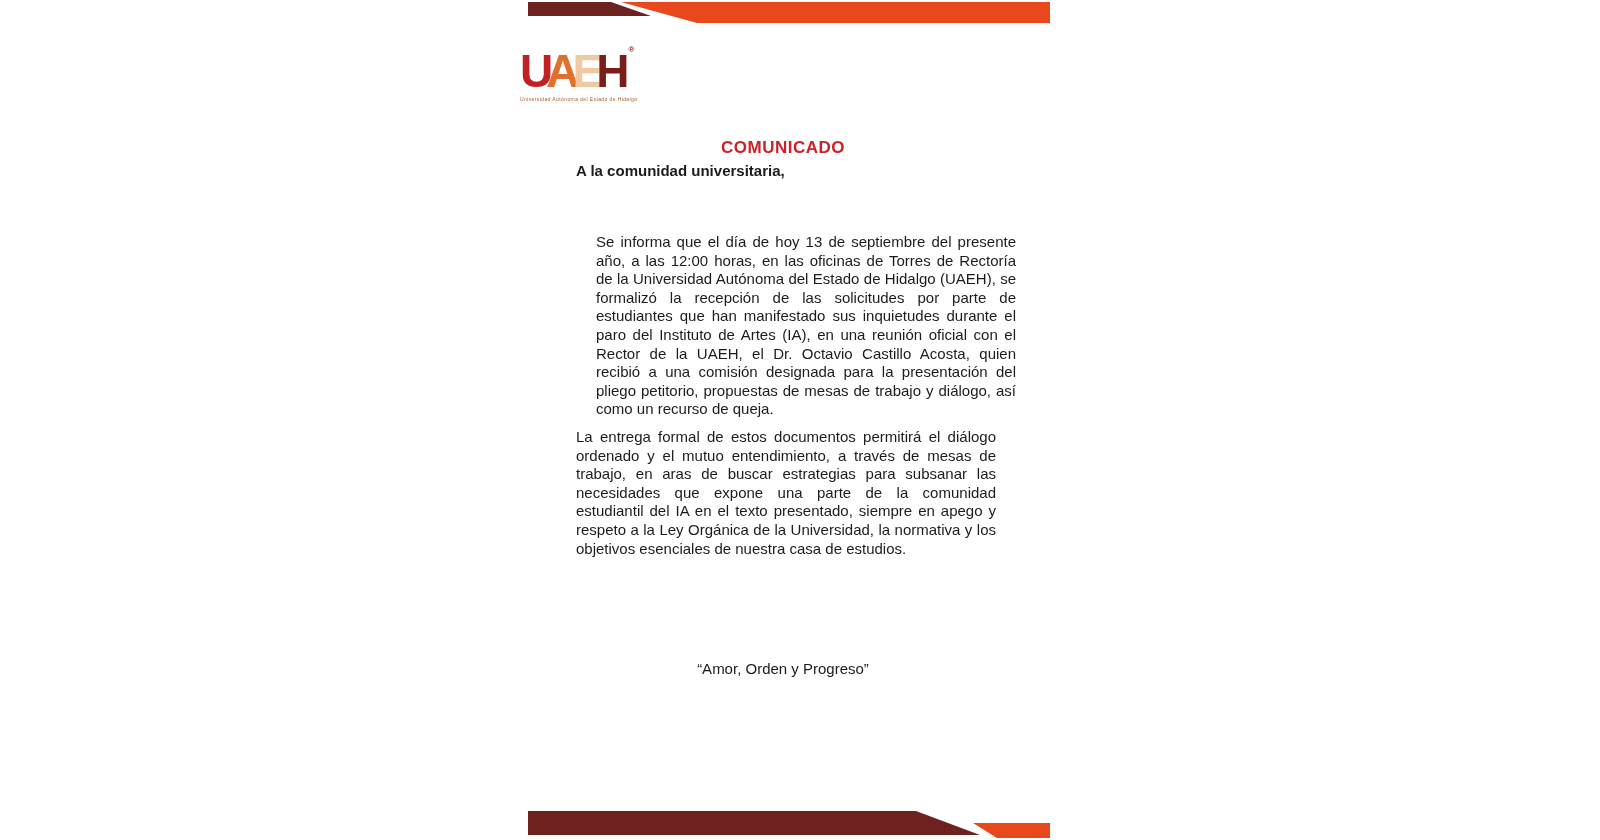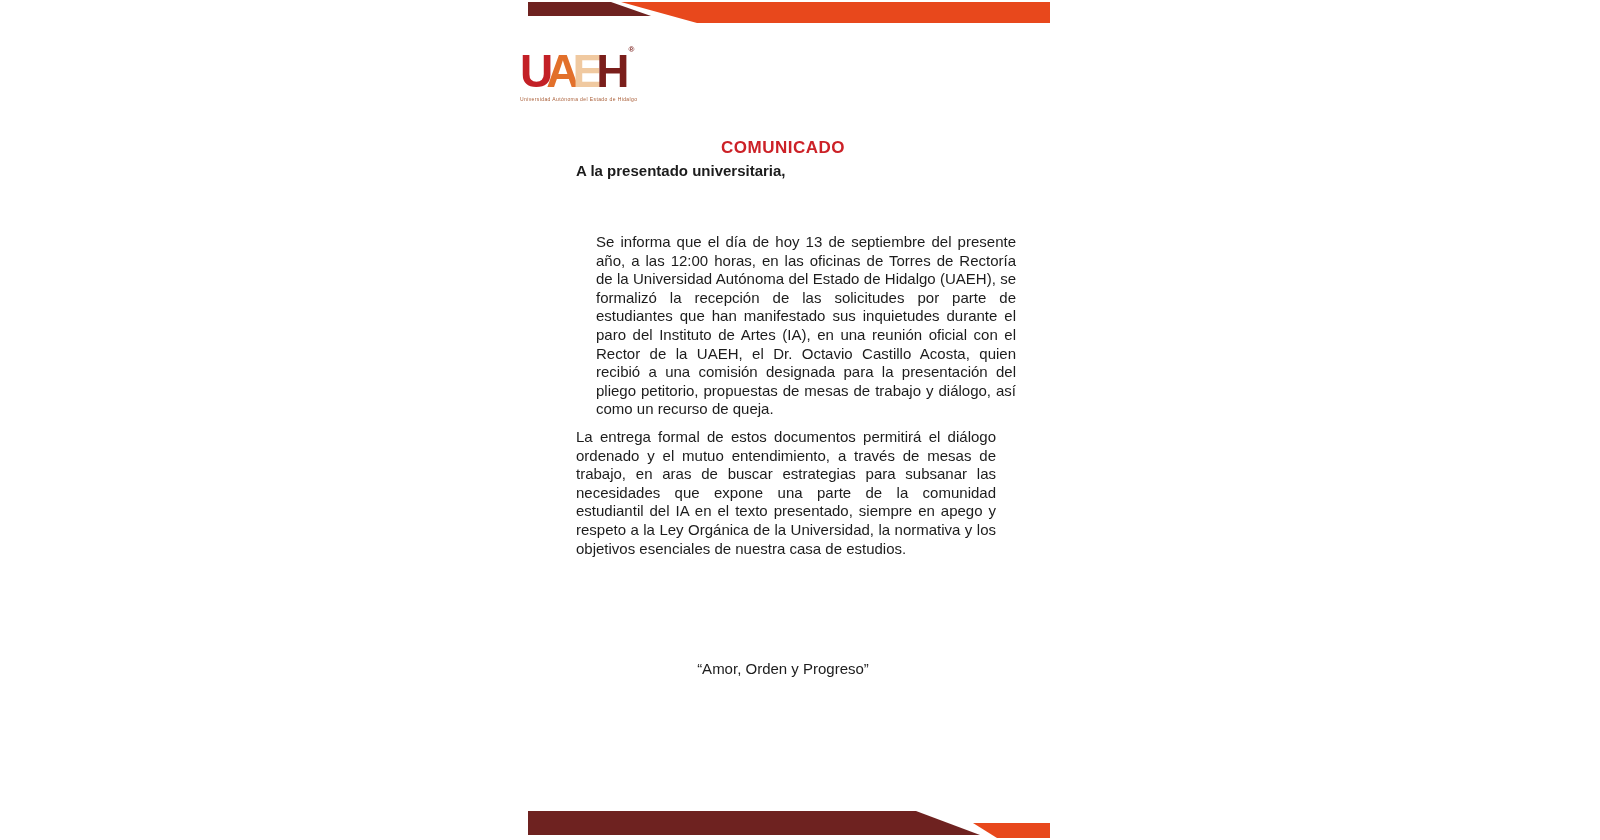--- a/index.html
+++ b/index.html
@@ -102,21 +102,21 @@
     <span class="logo-letters">
       <span class="lu">U</span><span class="la">A</span><span class="le">E</span><span class="lh">H</span>
       <span class="logo-reg">®</span>
     </span>
     <div class="logo-tagline">Universidad Autónoma del Estado de Hidalgo</div>
   </div>
 
   <div class="doc-title">COMUNICADO</div>
 
   <div class="salutation">
-    <div>A la presentado universitaria,</div>
+    <div>A la comunidad universitaria,</div>
   </div>
 
   <div class="body-para para-1">Se informa que el día de hoy 13 de septiembre del presente año, a las 12:00 horas, en las oficinas de Torres de Rectoría de la Universidad Autónoma del Estado de Hidalgo (UAEH), se formalizó la recepción de las solicitudes por parte de estudiantes que han manifestado sus inquietudes durante el paro del Instituto de Artes (IA), en una reunión oficial con el Rector de la UAEH, el Dr. Octavio Castillo Acosta, quien recibió a una comisión designada para la presentación del pliego petitorio, propuestas de mesas de trabajo y diálogo, así como un recurso de queja.</div>
   <div class="body-para para-2">La entrega formal de estos documentos permitirá el diálogo ordenado y el mutuo entendimiento, a través de mesas de trabajo, en aras de buscar estrategias para subsanar las necesidades que expone una parte de la comunidad estudiantil del IA en el texto presentado, siempre en apego y respeto a la Ley Orgánica de la Universidad, la normativa y los objetivos esenciales de nuestra casa de estudios.</div>
 
   <div class="motto">“Amor, Orden y Progreso”</div>
 
   <div class="footer-bars">
     <div class="bar footer-dark"></div>
     <div class="bar footer-orange"></div>

